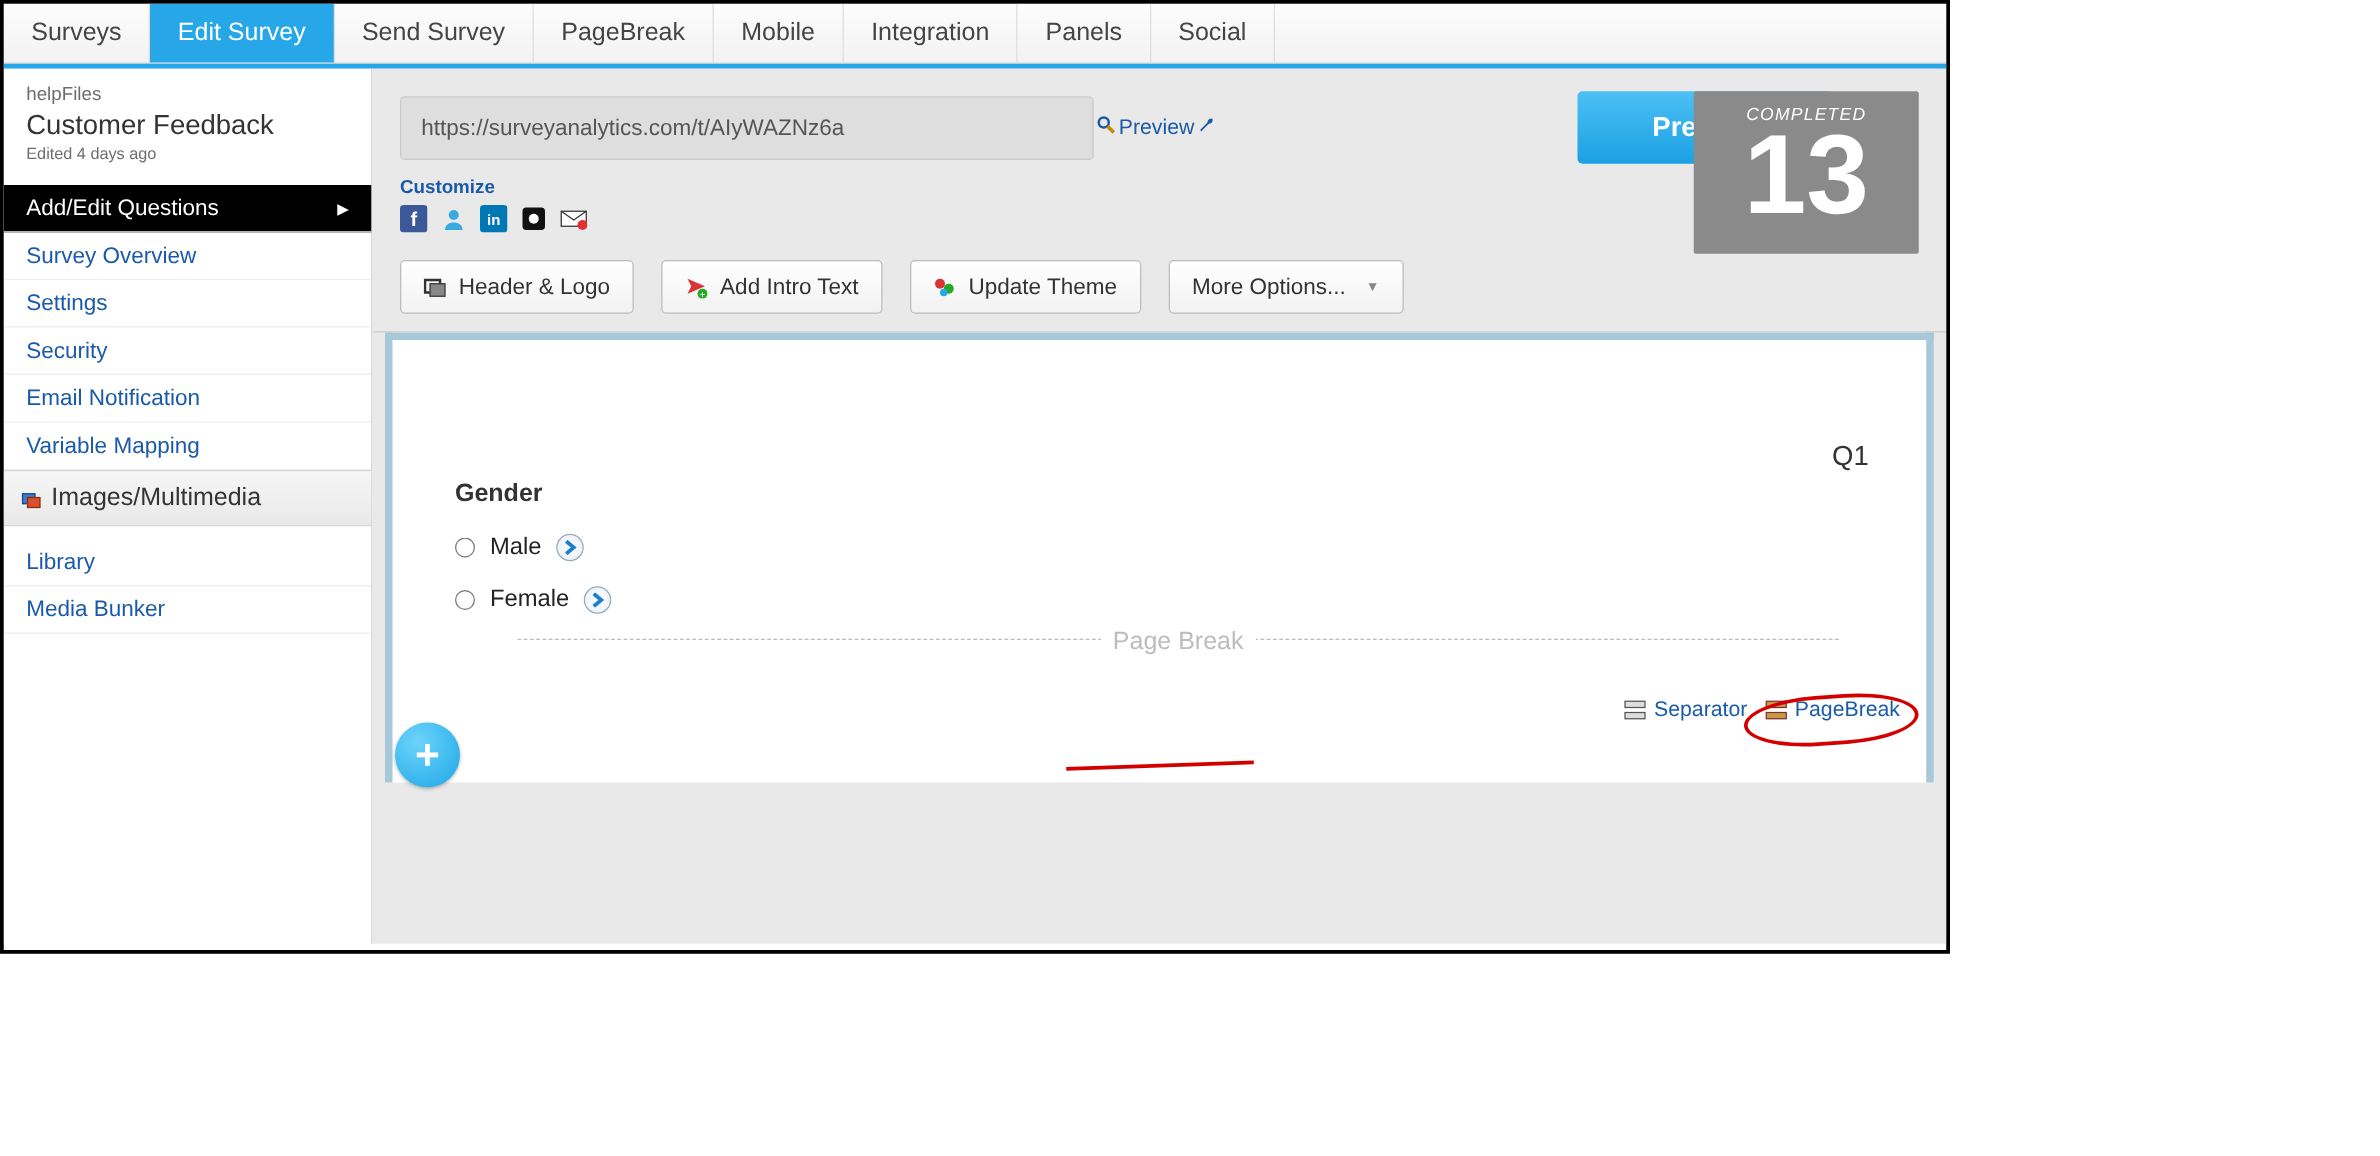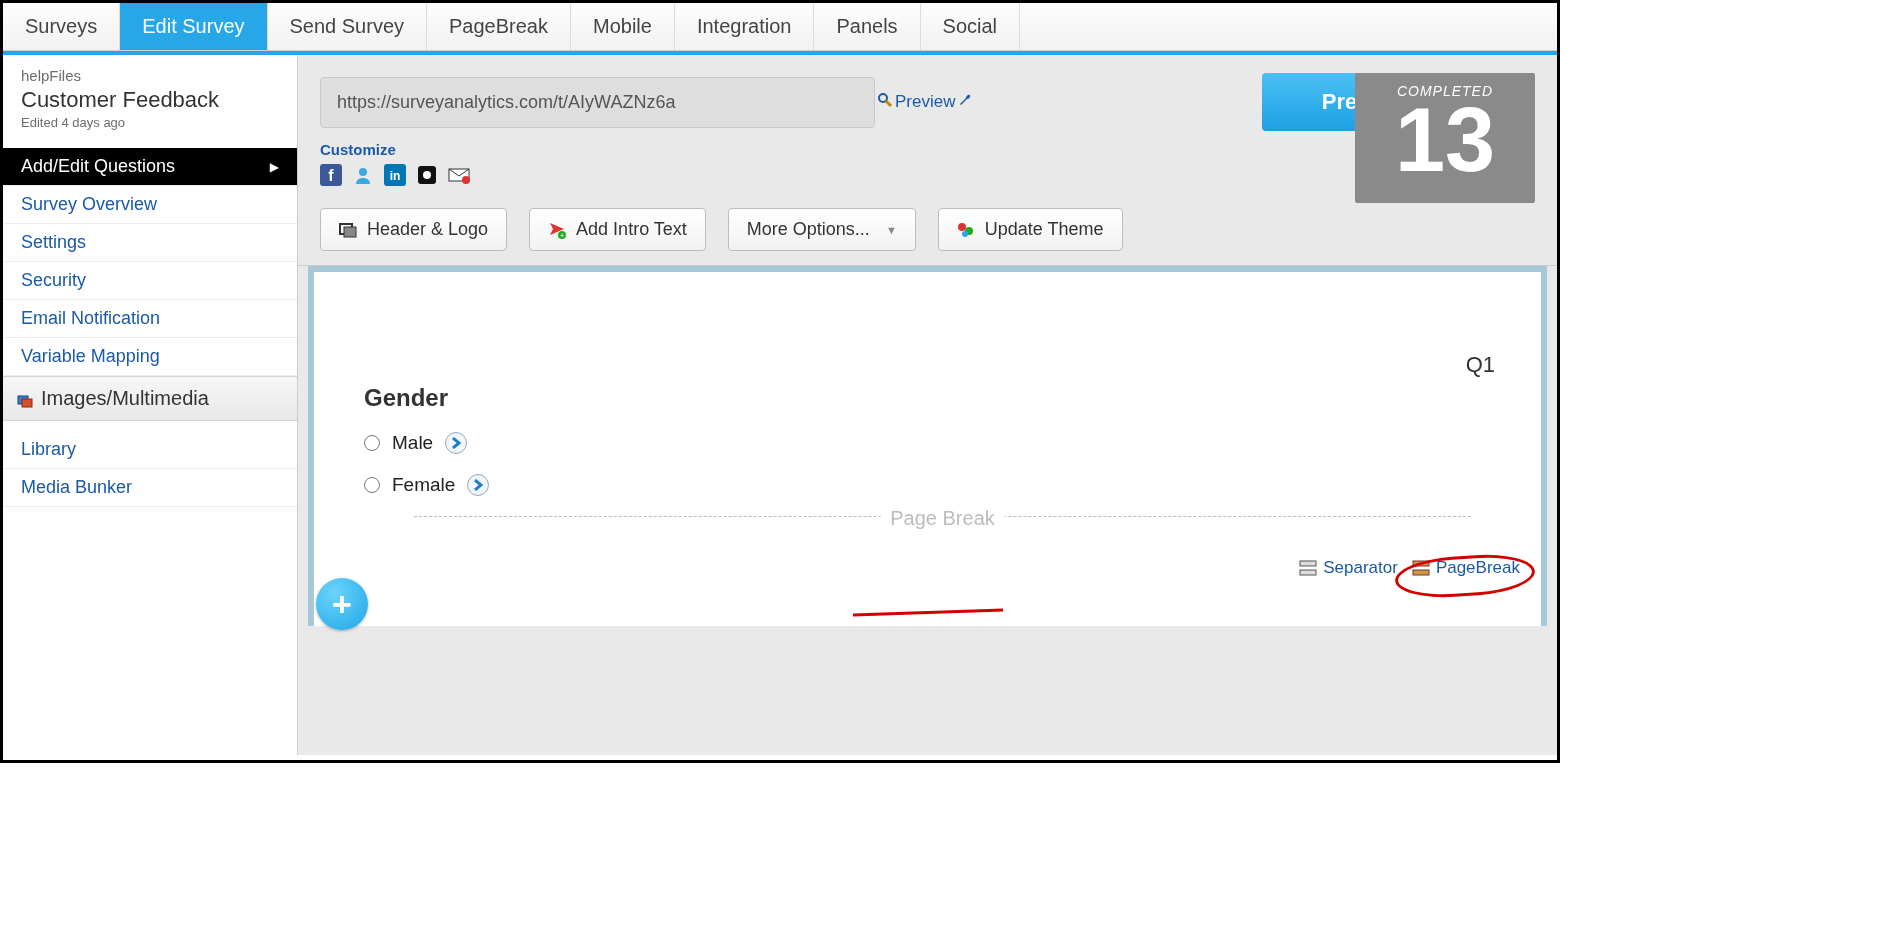--- a/index.html
+++ b/index.html
@@ -45,21 +45,21 @@
   .sicon { width:22px; height:22px; display:inline-flex; align-items:center; justify-content:center; }
   .row2 { margin-top:22px; display:flex; gap:22px; align-items:center; }
   .btn { background: linear-gradient(#fff,#f2f2f2); border:1px solid #bdbdbd; border-radius:4px; padding:10px 18px; font-size:18px; color:#333; cursor:pointer; display:flex; align-items:center; gap:10px; }
   .btn .bi { width:18px; height:18px; display:inline-block; }
   .btn .ddcaret { margin-left:6px; color:#888; font-size:11px; }
 
   
   .canvas-wrap { padding: 0; }
   .canvas { margin: 0 10px 0 10px; border:6px solid #a6c8d8; border-bottom:none; background:#fff; min-height:360px; padding:24px 30px 30px 50px; position:relative; }
   .qnum { position:absolute; right:46px; top:80px; font-size:22px; color:#333; }
-  .qtitle { margin-top:88px; font-weight:700; font-size:24px; }
+  .qtitle { margin-top:88px; font-weight:700; font-size:20px; }
   .opts { margin-top:12px; }
   .opt { display:flex; align-items:center; gap:12px; font-size:19px; color:#222; margin:20px 0; }
   .opt input { width:16px; height:16px; }
   .chev { width:22px; height:22px; border-radius:50%; border:1px solid #9ab; display:inline-flex; align-items:center; justify-content:center; background: radial-gradient(#fff,#e6eef5); }
   .chev svg { width:12px; height:12px; }
 
   .card-actions { position:absolute; right:21px; bottom:48px; display:flex; gap:14px; align-items:center; }
   .action-link { color:#1a5aa8; font-size:17px; display:flex; align-items:center; gap:6px; cursor:pointer; }
   .action-link svg { width:18px; height:18px; }
   .redcircle { position:absolute; border:3px solid #d40000; border-radius:50%/60%; transform: rotate(-4deg); pointer-events:none; }
@@ -187,30 +187,30 @@
           </button>
           <button class="btn">
             <span class="bi"><svg viewBox="0 0 18 18">
                   <path d="M2 2l14 6-14 6 3-6z" fill="#d33"></path>
                   <circle cx="14" cy="14" r="4" fill="#2a2"></circle>
                   <text x="14" y="17" text-anchor="middle" fill="#fff" font-size="8">+</text>
                 </svg></span>
             <span>Add Intro Text</span>
           </button>
           <button class="btn">
-            <span>More Options...</span>
-            <span class="ddcaret">▼</span>
-          </button>
-          <button class="btn">
             <span class="bi"><svg viewBox="0 0 18 18">
                   <circle cx="5" cy="6" r="4" fill="#d33"></circle>
                   <circle cx="12" cy="10" r="4" fill="#2a2"></circle>
                   <circle cx="8" cy="13" r="3" fill="#27a7e7"></circle>
                 </svg></span>
             <span>Update Theme</span>
+          </button>
+          <button class="btn">
+            <span>More Options...</span>
+            <span class="ddcaret">▼</span>
           </button>
         </div>
       </div>
 
       <div class="canvas-wrap">
         <div class="canvas">
           <div class="qnum">Q1</div>
           <div class="qtitle">Gender</div>
           <div class="opts">
             <div class="opt">

